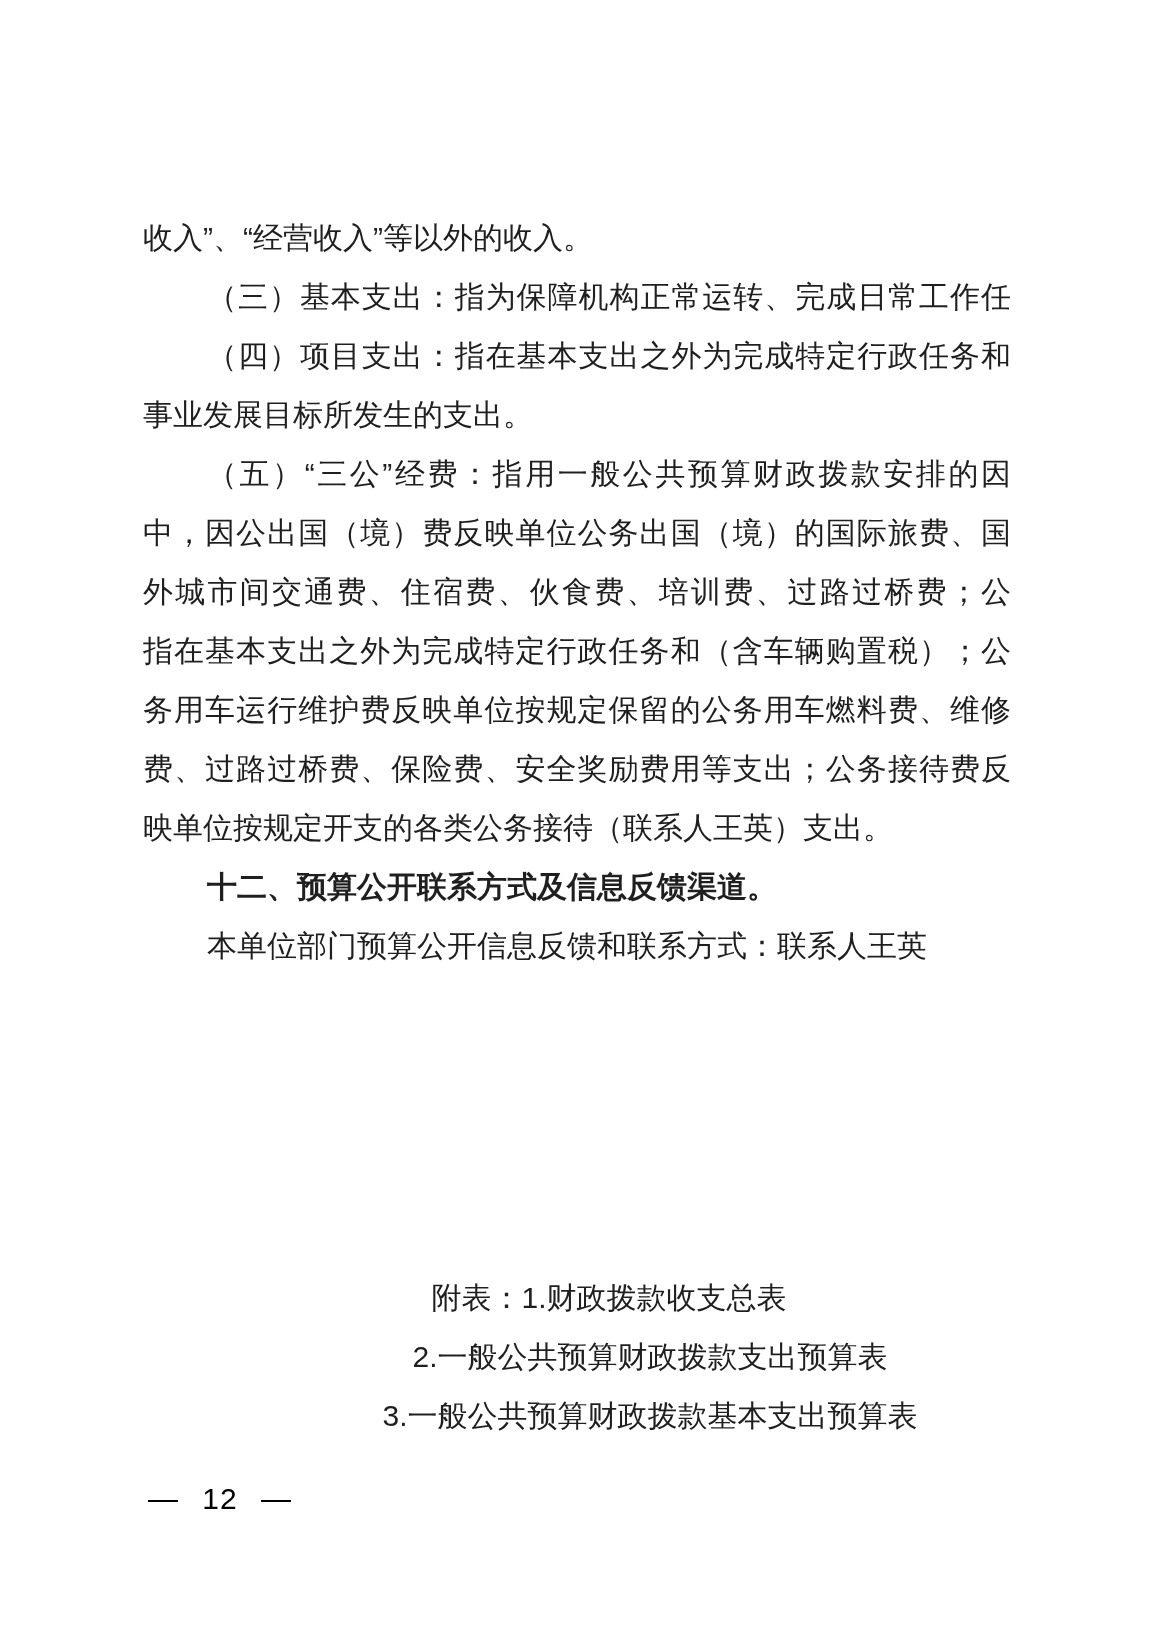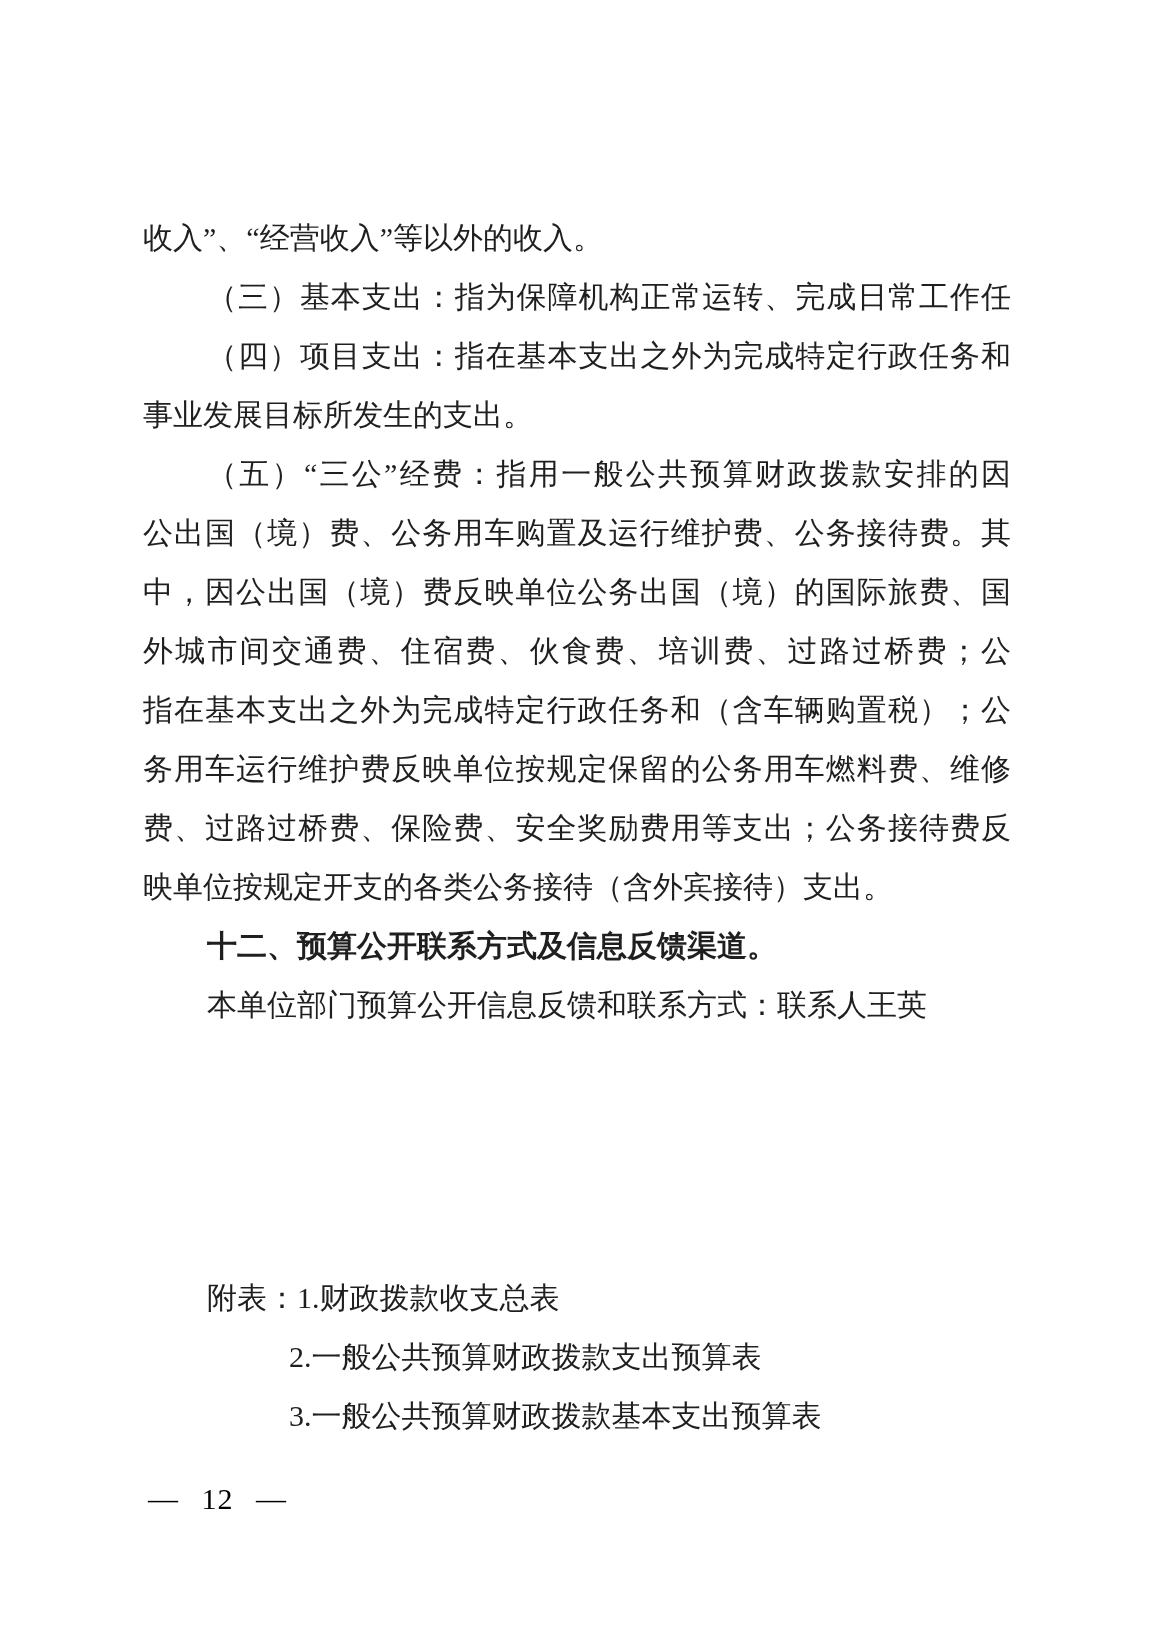--- a/index.html
+++ b/index.html
@@ -6,21 +6,21 @@
     margin: 0;
     padding: 0;
     background: #ffffff;
   }
   .page {
     position: relative;
     width: 1167px;
     height: 1650px;
     background: #ffffff;
     overflow: hidden;
-    font-family: Liberation Serif, serif;
+    font-family: Liberation Sans, sans-serif;
     color: #1f1f1f;
   }
   .body-text {
     position: absolute;
     left: 143px;
     top: 208px;
     width: 868px;
     font-size: 30px;
     line-height: 59px;
   }
@@ -36,20 +36,21 @@
     text-align-last: justify;
   }
   .bold { font-weight: bold; }
   .attachments {
     position: absolute;
     left: 143px;
     top: 1268px;
     width: 868px;
     font-size: 30px;
     line-height: 59px;
+    text-align: center;
   }
   
   .ind2 { text-indent: 146px; }
   .footer {
     position: absolute;
     left: 148px;
     top: 1482px;
     font-size: 30px;
     letter-spacing: 1px;
     word-spacing: 14px;
@@ -60,27 +61,26 @@
 <body>
 
 <div class="page">
 
   <main class="body-text">
     <div class="line">收入”、“经营收入”等以外的收入。</div>
     <div class="line ind full">（三）基本支出：指为保障机构正常运转、完成日常工作任</div>
     <div class="line ind full">（四）项目支出：指在基本支出之外为完成特定行政任务和</div>
     <div class="line">事业发展目标所发生的支出。</div>
     <div class="line ind full">（五）“三公”经费：指用一般公共预算财政拨款安排的因</div>
-    <div class="line full">公出国（境）费、公务用车购置及运行维护费、公务接待费。其</div>
     <div class="line full">中，因公出国（境）费反映单位公务出国（境）的国际旅费、国</div>
     <div class="line full">外城市间交通费、住宿费、伙食费、培训费、过路过桥费；公</div>
     <div class="line full">指在基本支出之外为完成特定行政任务和（含车辆购置税）；公</div>
     <div class="line full">务用车运行维护费反映单位按规定保留的公务用车燃料费、维修</div>
     <div class="line full">费、过路过桥费、保险费、安全奖励费用等支出；公务接待费反</div>
-    <div class="line">映单位按规定开支的各类公务接待（含外宾接待）支出。</div>
+    <div class="line">映单位按规定开支的各类公务接待（联系人王英）支出。</div>
     <div class="line ind bold">十二、预算公开联系方式及信息反馈渠道。</div>
     <div class="line ind">本单位部门预算公开信息反馈和联系方式：联系人王英</div>
   </main>
 
   <section class="attachments">
     <div class="line ind">附表：1.财政拨款收支总表</div>
     <div class="line ind2">2.一般公共预算财政拨款支出预算表</div>
     <div class="line ind2">3.一般公共预算财政拨款基本支出预算表</div>
   </section>
 

